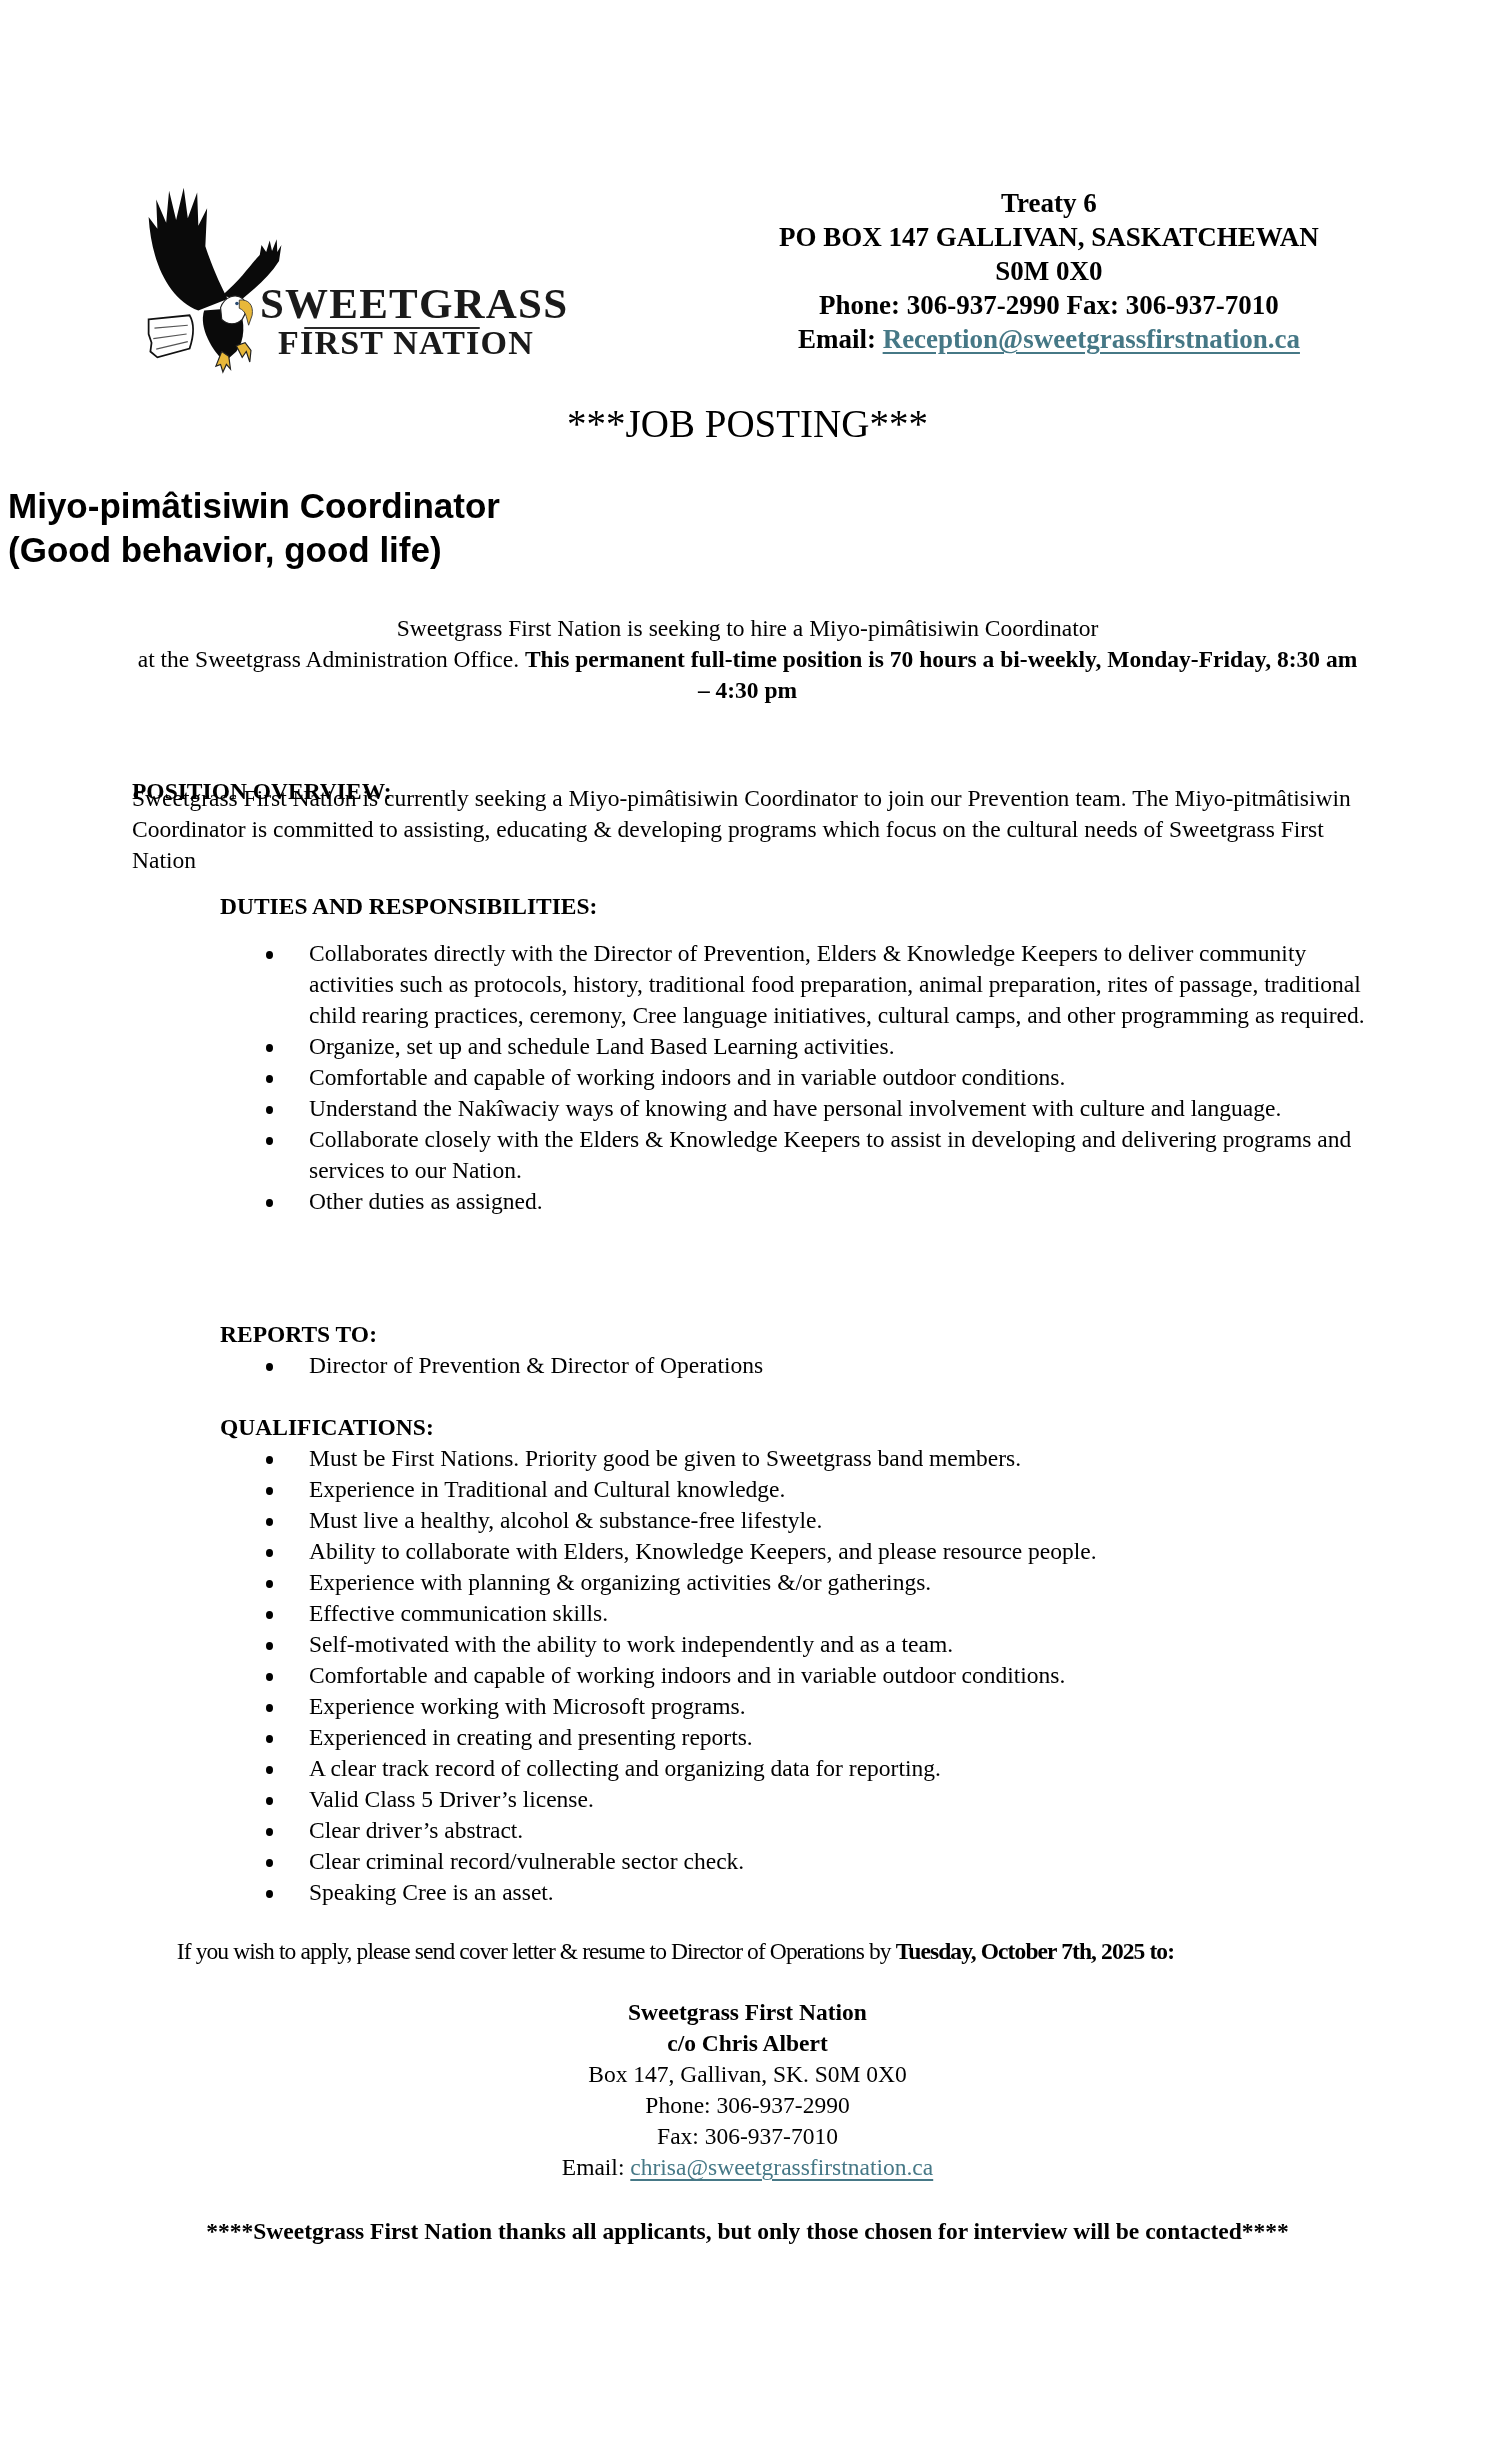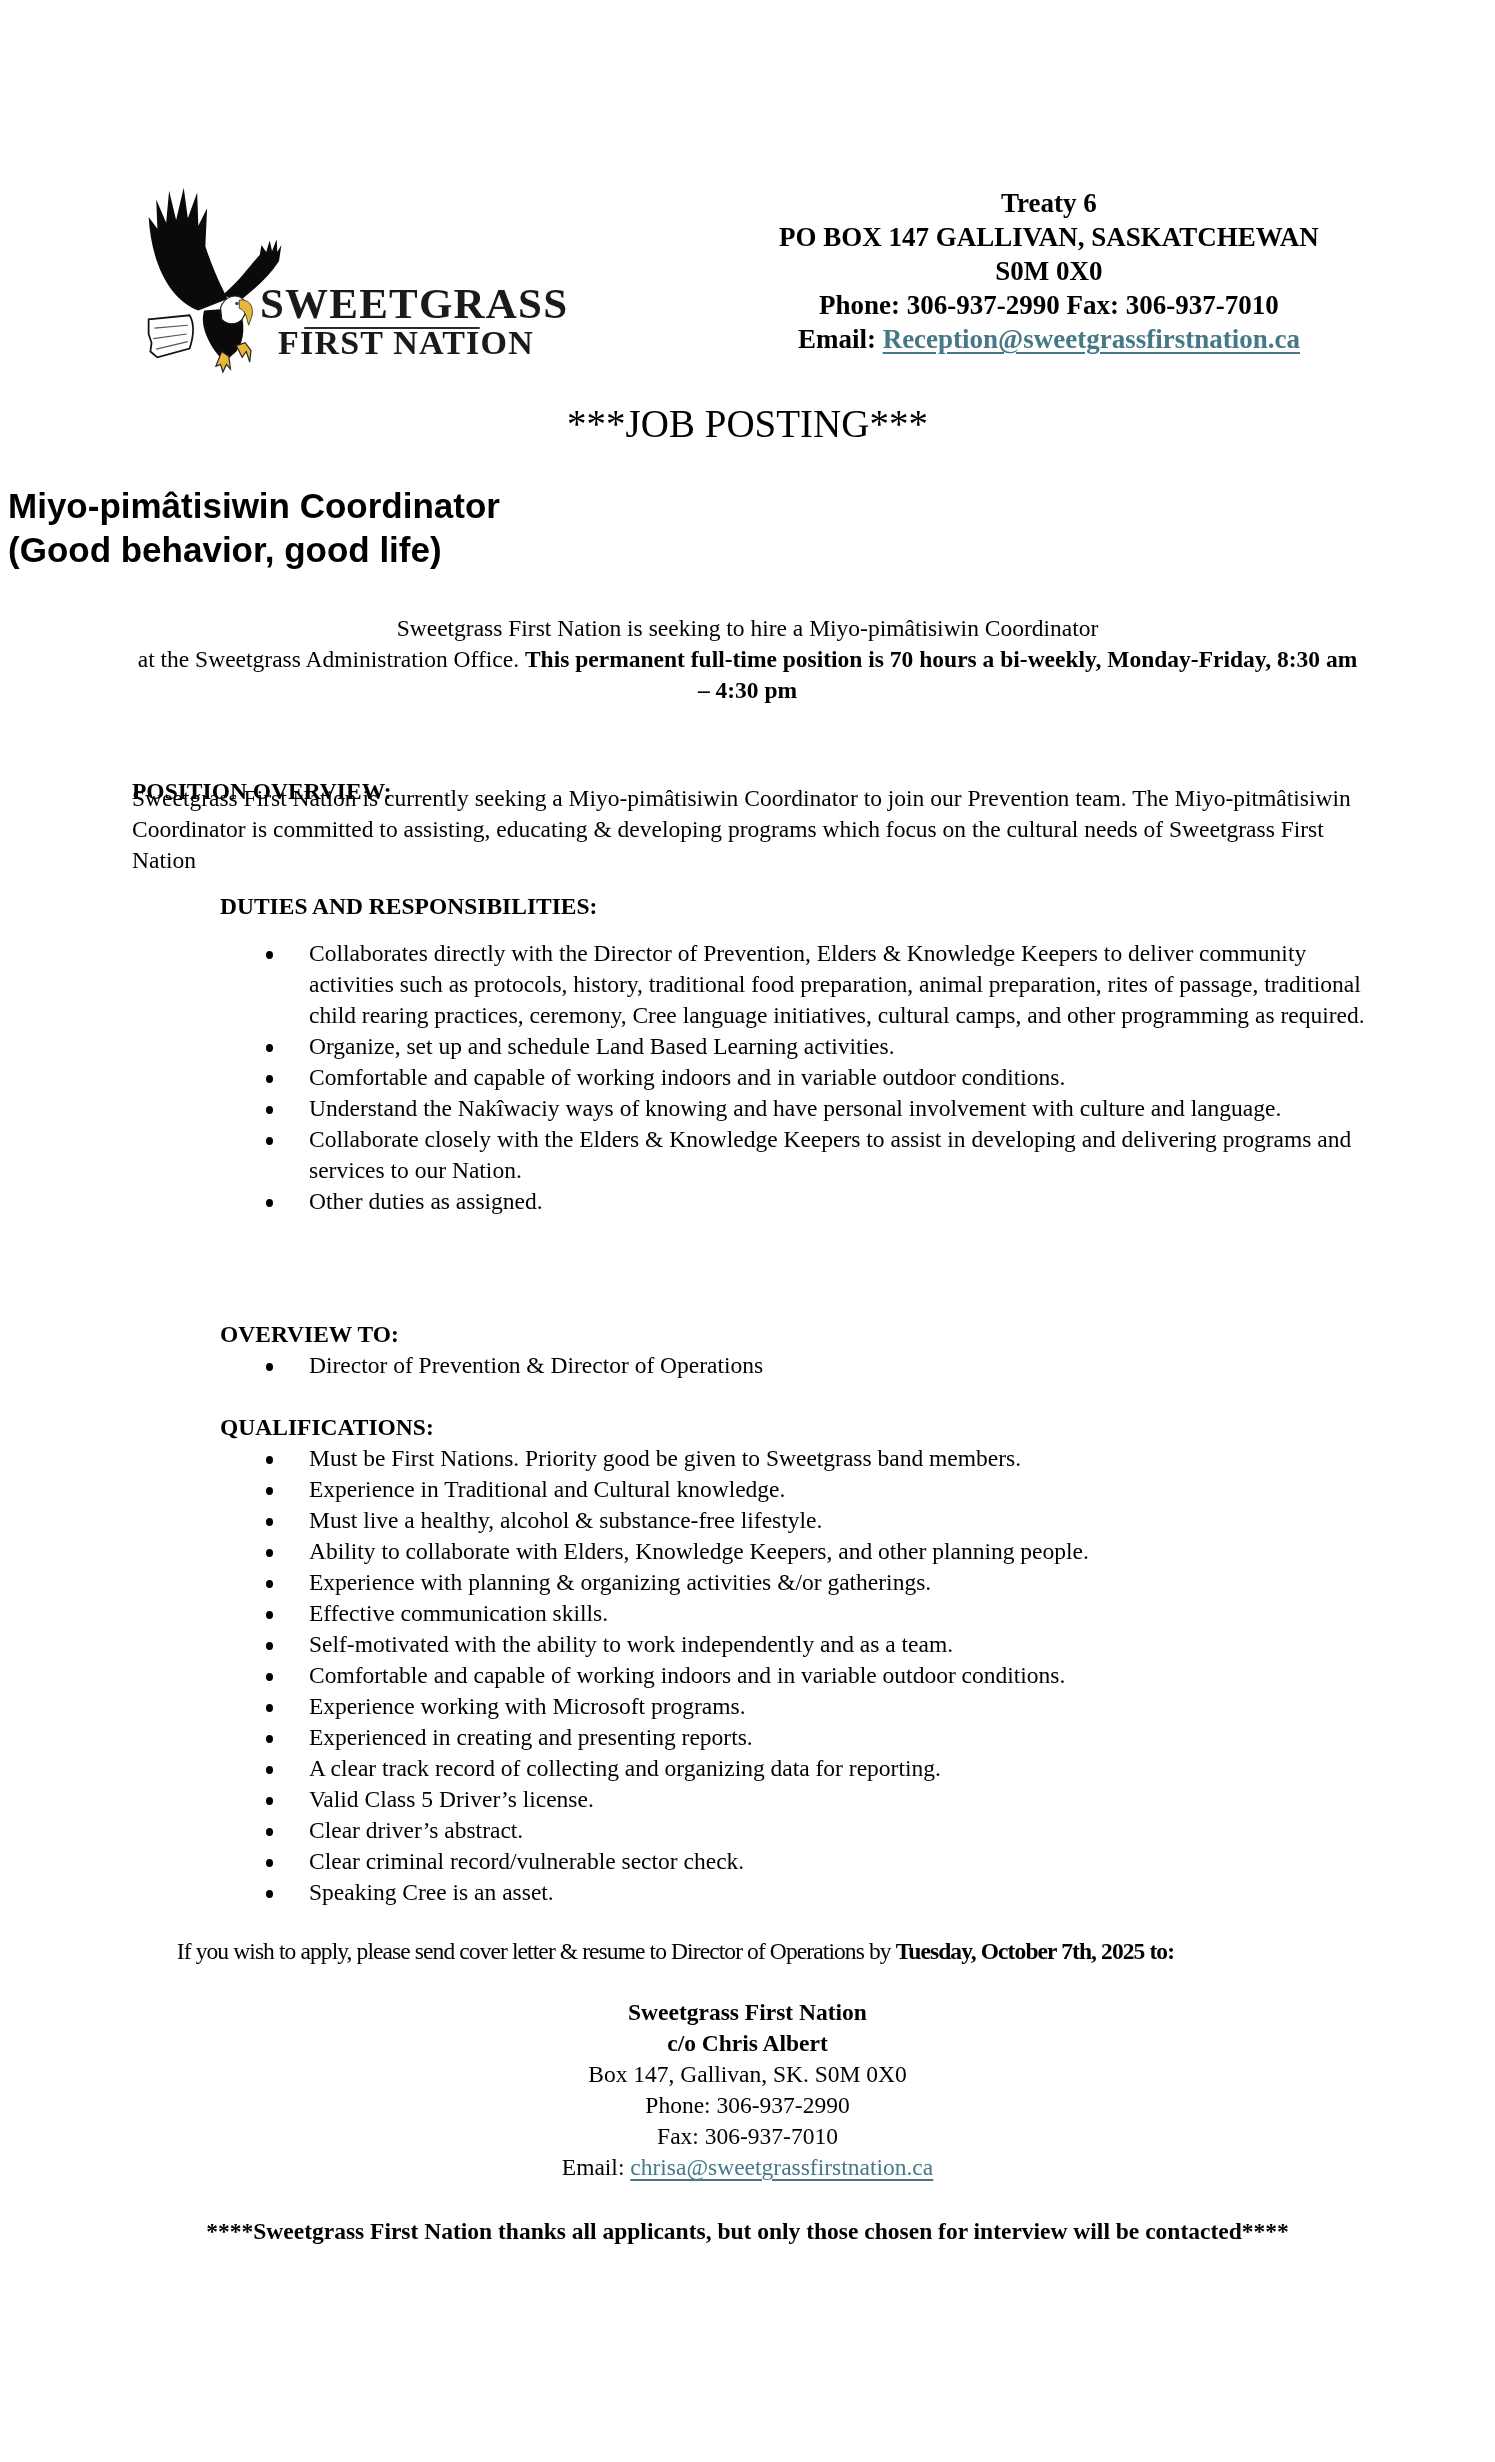--- a/index.html
+++ b/index.html
@@ -97,31 +97,31 @@
 <div id="duties-head" class="abs section-head">DUTIES AND RESPONSIBILITIES:</div>
 <ul id="duties-list" class="abs bullets body-text">
   <li><span class="dot"></span><span>Collaborates directly with the Director of Prevention, Elders &amp; Knowledge Keepers to deliver community activities such as protocols, history, traditional food preparation, animal preparation, rites of passage, traditional child rearing practices, ceremony, Cree language initiatives, cultural camps, and other programming as required.</span></li>
   <li><span class="dot"></span><span>Organize, set up and schedule Land Based Learning activities.</span></li>
   <li><span class="dot"></span><span>Comfortable and capable of working indoors and in variable outdoor conditions.</span></li>
   <li><span class="dot"></span><span>Understand the Nakîwaciy ways of knowing and have personal involvement with culture and language.</span></li>
   <li><span class="dot"></span><span>Collaborate closely with the Elders &amp; Knowledge Keepers to assist in developing and delivering programs and services to our Nation.</span></li>
   <li><span class="dot"></span><span>Other duties as assigned.</span></li>
 </ul>
 
-<div id="reports-head" class="abs section-head">OVERVIEW TO:</div>
+<div id="reports-head" class="abs section-head">REPORTS TO:</div>
 <ul id="reports-list" class="abs bullets body-text">
   <li><span class="dot"></span><span>Director of Prevention &amp; Director of Operations</span></li>
 </ul>
 
 <div id="quals-head" class="abs section-head">QUALIFICATIONS:</div>
 <ul id="quals-list" class="abs bullets body-text">
   <li><span class="dot"></span><span>Must be First Nations. Priority good be given to Sweetgrass band members.</span></li>
   <li><span class="dot"></span><span>Experience in Traditional and Cultural knowledge.</span></li>
   <li><span class="dot"></span><span>Must live a healthy, alcohol &amp; substance-free lifestyle.</span></li>
-  <li><span class="dot"></span><span>Ability to collaborate with Elders, Knowledge Keepers, and other planning people.</span></li>
+  <li><span class="dot"></span><span>Ability to collaborate with Elders, Knowledge Keepers, and please resource people.</span></li>
   <li><span class="dot"></span><span>Experience with planning &amp; organizing activities &amp;/or gatherings.</span></li>
   <li><span class="dot"></span><span>Effective communication skills.</span></li>
   <li><span class="dot"></span><span>Self-motivated with the ability to work independently and as a team.</span></li>
   <li><span class="dot"></span><span>Comfortable and capable of working indoors and in variable outdoor conditions.</span></li>
   <li><span class="dot"></span><span>Experience working with Microsoft programs.</span></li>
   <li><span class="dot"></span><span>Experienced in creating and presenting reports.</span></li>
   <li><span class="dot"></span><span>A clear track record of collecting and organizing data for reporting.</span></li>
   <li><span class="dot"></span><span>Valid Class 5 Driver’s license.</span></li>
   <li><span class="dot"></span><span>Clear driver’s abstract.</span></li>
   <li><span class="dot"></span><span>Clear criminal record/vulnerable sector check.</span></li>

